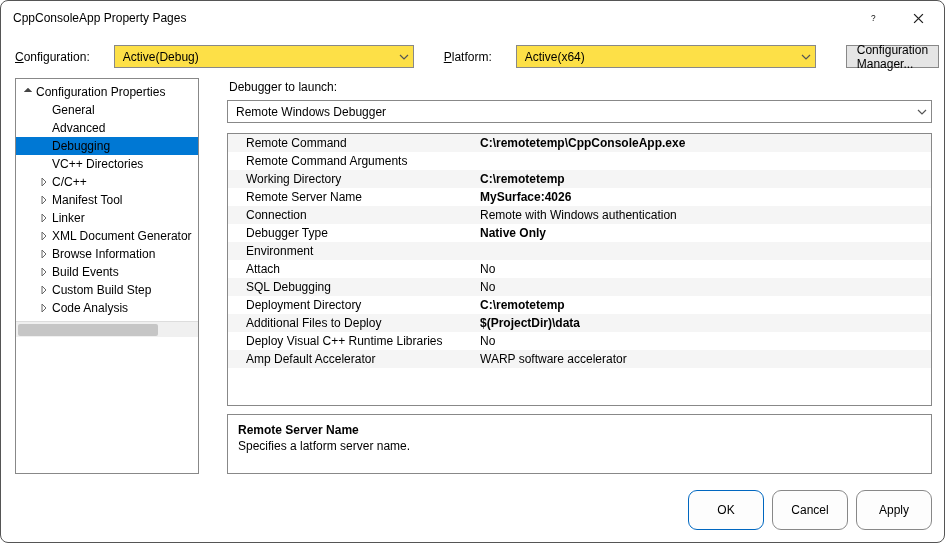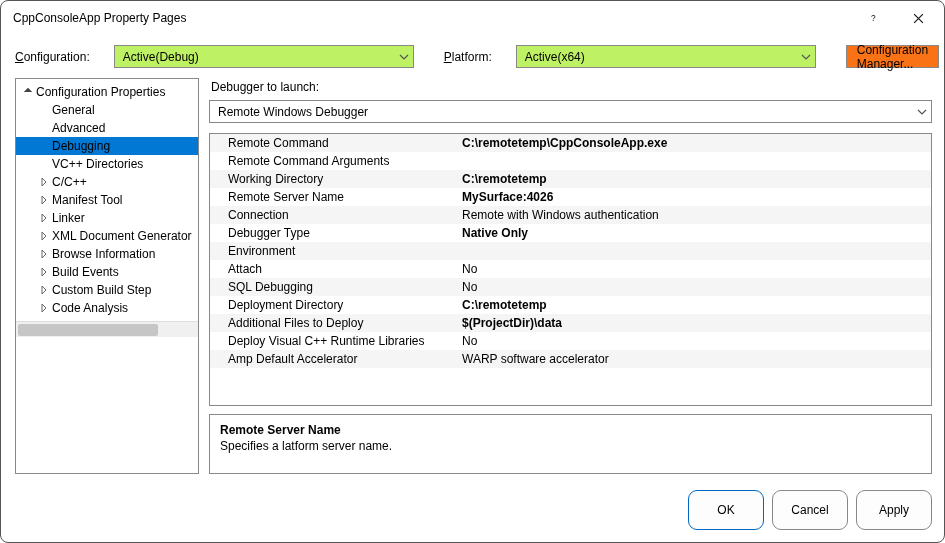--- a/index.html
+++ b/index.html
@@ -6,27 +6,27 @@
   html, body { margin:0; padding:0; background:#fff; }
   .window { width:945px; height:543px; border:1px solid #555; border-radius:8px; background:#fff; display:flex; flex-direction:column; overflow:hidden; }
   .titlebar { height:34px; display:flex; align-items:center; justify-content:space-between; padding:0 8px 0 12px; }
   .titlebar-left { font-size:12px; }
   .titlebar-right { display:flex; align-items:center; gap:20px; padding-right:6px;}
   .tb-btn { width:24px; height:24px; display:flex; align-items:center; justify-content:center; color:#222; }
   .tb-btn svg { width:11px; height:11px; }
   .toprow { display:flex; align-items:center; gap:24px; padding:10px 12px 10px 14px; }
   .label { font-size:12px; }
   .label u { text-decoration: underline; }
-  .combo { position:relative; height:23px; border:1px solid #888; background:#bef264; display:flex; align-items:center; padding:0 20px 0 8px; }
+  .combo { position:relative; height:23px; border:1px solid #888; background:#fde047; display:flex; align-items:center; padding:0 20px 0 8px; }
   .combo.cfg { flex:0 0 300px; }
   .combo.plat { flex:0 0 300px; }
   .combo .chev { position:absolute; right:4px; top:50%; transform:translateY(-50%); }
   .chev svg { width:10px; height:10px; display:block; }
-  .btn { height:23px; border:1px solid #888; background:#f97316; padding:0 10px; display:flex; align-items:center;justify-content:center; }
-  .body { flex:1; display:flex; gap:10px; padding:0 12px 8px 14px; min-height:0;}
+  .btn { height:23px; border:1px solid #888; background:#e5e5e5; padding:0 10px; display:flex; align-items:center;justify-content:center; }
+  .body { flex:1; display:flex; gap:28px; padding:0 12px 8px 14px; min-height:0;}
   .tree-wrap { width:184px; border:1px solid #888; background:#fff; overflow:auto; }
   .tree { padding:4px 0 4px 0; min-width:260px;}
   .tree-row { height:18px; display:flex; align-items:center; white-space:nowrap; padding-left:6px;}
   .tree-row.sel { background:#0078d4; color:#000000; }
   .tw { width:12px; display:inline-flex; justify-content:center; margin-right:2px;}
   .tw svg { width:8px; height:8px; }
   .ind1 { padding-left:6px; }
   .ind2 { padding-left:22px; }
   .ind2b { padding-left:36px; }
   .right { flex:1; display:flex; flex-direction:column; min-width:0;}

